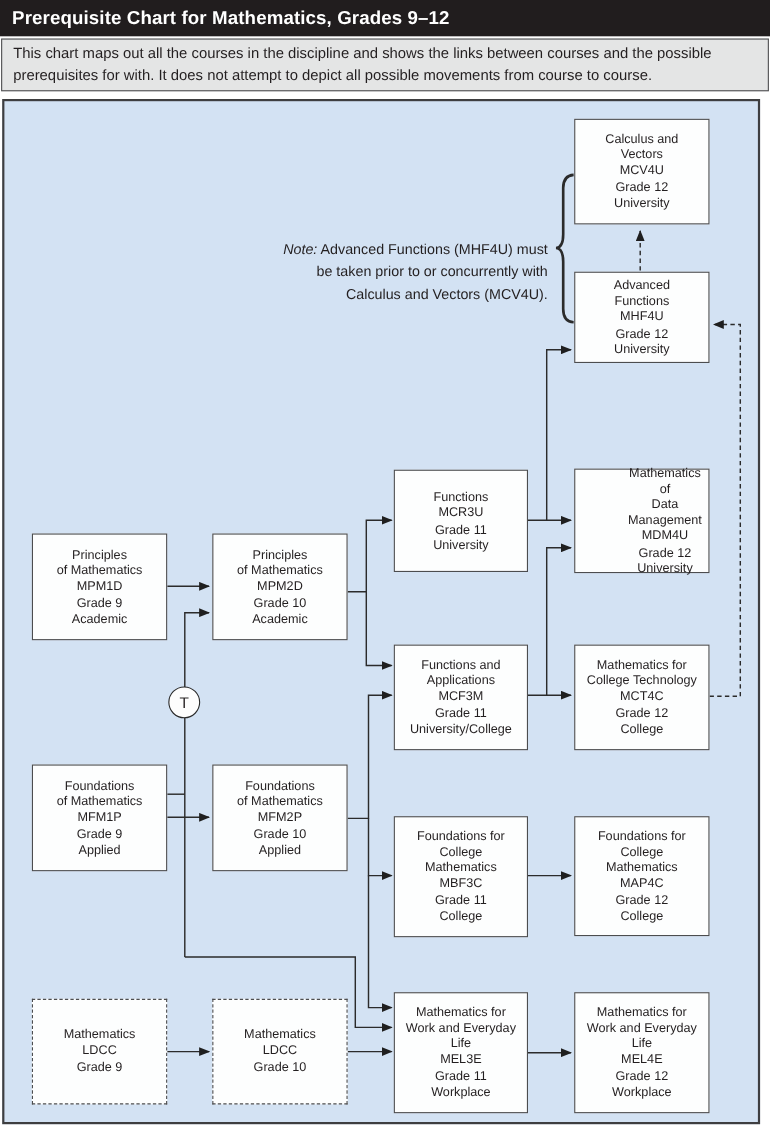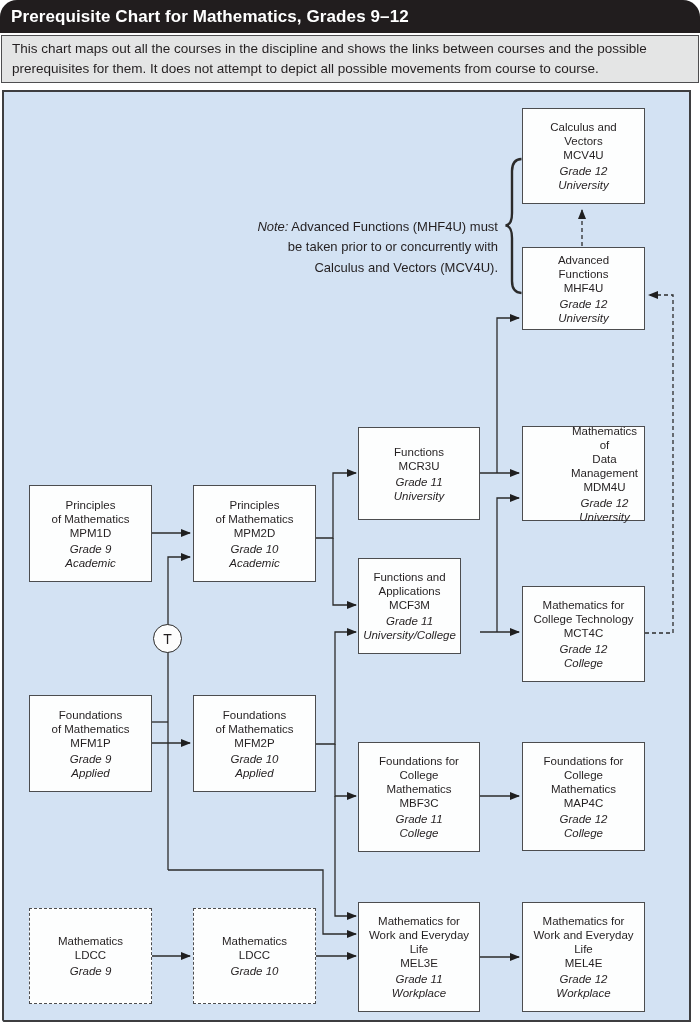--- a/index.html
+++ b/index.html
@@ -1,18 +1,18 @@
 <!DOCTYPE html>
 <html><head>
 <meta charset="utf-8">
 <style>
   html,body { margin:0; padding:0; background:#ffffff; }
   .page {
     position:relative; width:700px; height:1029px; overflow:hidden;
-    font-family:"Liberation Sans", sans-serif; background:#ffffff;border-radius:17px;
+    font-family:"Liberation Sans", sans-serif; background:#ffffff;
   }
   .titlebar {
     position:absolute; left:0; top:0; width:700px; height:33px;
     background:#211d1e; display:flex; align-items:center;
   }
   .titlebar h1 {
     margin:0; padding:0 0 0 11px; font-size:17px; font-weight:bold;
     color:#ffffff; letter-spacing:0.1px;
   }
   .introbar {
@@ -39,21 +39,21 @@
   svg.edges path.brace { stroke-width:2.4px; }
   .nodes-layer { position:absolute; left:0; top:0; width:700px; height:1029px; }
   .box {
     position:absolute; box-sizing:border-box; background:#fdfefe;
     border:1.2px solid #4c4d4f; display:flex; flex-direction:column;
     align-items:center; justify-content:center; gap:2px;
     text-align:center; color:#231f20; white-space:pre-line;
     font-size:11.5px; line-height:14px; padding:2px;
   }
   .box.dashed { border-style:dashed; }
-  .bgrade { font-style:italic; }
+  .bgrade { }
   .note {
     position:absolute; left:230px; top:196px; width:268px;
     text-align:right; font-size:13px; line-height:20.6px; color:#231f20;
     white-space:pre-line;
   }
   .note .note-label { font-weight:normal; font-style:italic;margin-top:19px; }
   .tcircle {
     position:absolute; left:153px; top:624px; width:29px; height:29px;
     border-radius:50%; background:#fdfdfd; border:1.4px solid #2a2a2a;
     box-sizing:border-box; display:flex; align-items:center; justify-content:center;
@@ -64,21 +64,21 @@
 <body>
 
 <div class="page">
 
   <header class="titlebar">
     <h1>Prerequisite Chart for Mathematics, Grades 9–12</h1>
   </header>
 
   <div class="introbar">
     <p>This chart maps out all the courses in the discipline and shows the links between courses and the possible
-prerequisites for them. It does not attempt to depict all possible movements from course to course.</p>
+prerequisites for with. It does not attempt to depict all possible movements from course to course.</p>
   </div>
 
   <div class="chart-bg"></div>
 
   <svg class="edges" id="edges" viewBox="0 0 700 1029">
     <defs>
       <marker id="arrowhead" markerUnits="userSpaceOnUse" markerWidth="10" markerHeight="8" refX="9" refY="4" orient="auto">
         <path d="M0,0 L10,4 L0,8 Z" fill="#1f1f1f"></path>
       </marker>
     </defs>
@@ -122,21 +122,21 @@
 of Mathematics
 MFM2P</div><div class="bgrade">Grade 10
 Applied</div></div>
       <div class="box dashed" style="left: 29px; top: 908px; width: 123px; height: 96px;"><div class="bname">Mathematics
 LDCC</div><div class="bgrade">Grade 9</div></div>
       <div class="box dashed" style="left: 193px; top: 908px; width: 123px; height: 96px;"><div class="bname">Mathematics
 LDCC</div><div class="bgrade">Grade 10</div></div>
       <div class="box" style="left: 358px; top: 427px; width: 122px; height: 93px;"><div class="bname">Functions
 MCR3U</div><div class="bgrade">Grade 11
 University</div></div>
-      <div class="box" style="left: 358px; top: 558px; width: 103px; height: 96px; text-align: center;"><div class="bname">Functions and
+      <div class="box" style="left: 358px; top: 586px; width: 122px; height: 96px; text-align: center;"><div class="bname">Functions and
 Applications
 MCF3M</div><div class="bgrade">Grade 11
 University/College</div></div>
       <div class="box" style="left: 358px; top: 742px; width: 122px; height: 110px;"><div class="bname">Foundations for
 College
 Mathematics
 MBF3C</div><div class="bgrade">Grade 11
 College</div></div>
       <div class="box" style="left: 358px; top: 902px; width: 122px; height: 110px;"><div class="bname">Mathematics for
 Work and Everyday

